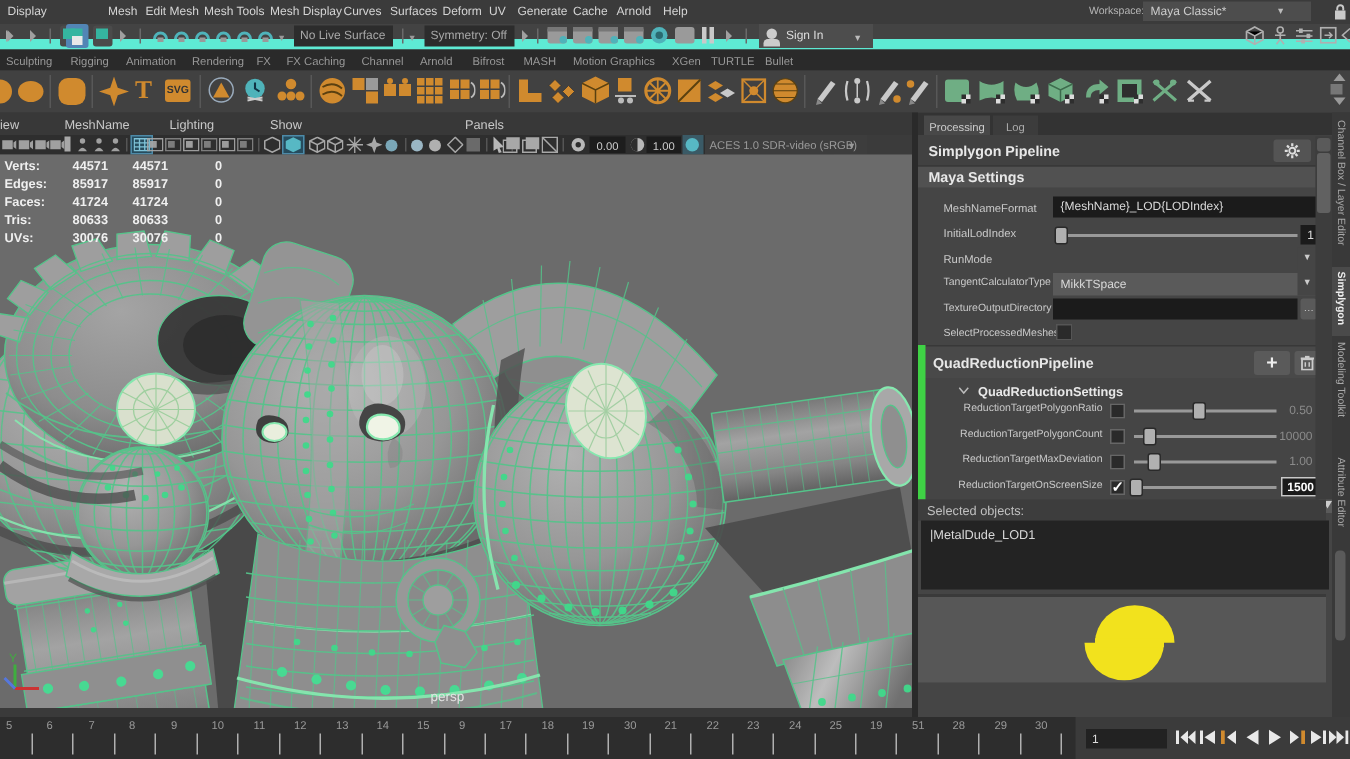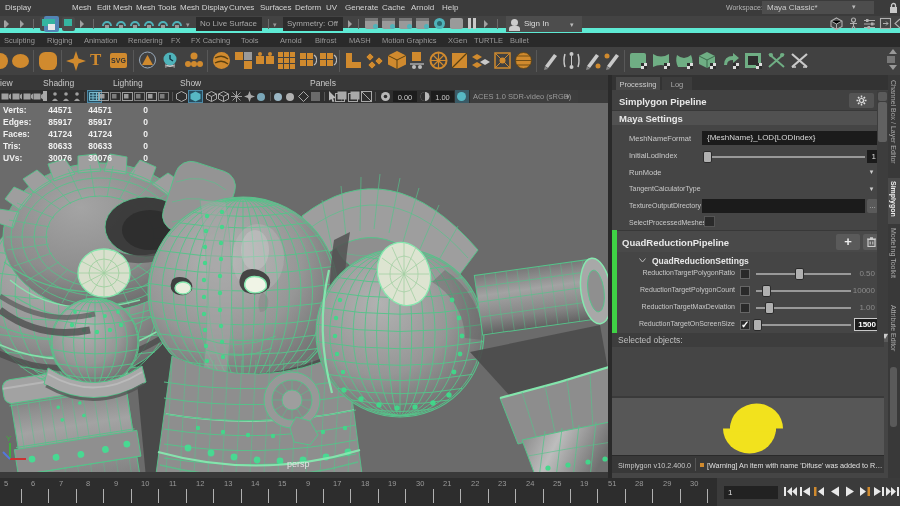--- a/index.html
+++ b/index.html
@@ -25,21 +25,21 @@
       <span class="abs" style="left:411px;top:3px">Arnold</span>
       <span class="abs" style="left:442px;top:3px">Help</span>
       <span class="abs" style="left:726px;top:4px;color:#b5b5b5;font-size:7px">Workspace:</span>
       <div class="abs" style="left:762px;top:1px;width:112px;height:13px;background:#4d4d4d;color:#ccc;font-size:8px;padding:2px 5px">Maya Classic*</div>
       <span class="abs" style="left:852px;top:3px;color:#bbb;font-size:7px">▾</span>
       <svg class="abs" style="left:889px;top:2px" width="9" height="12">
         <rect x="1" y="5" width="7" height="6" fill="#c9c9c9"></rect>
         <path d="M2.5 5 V3.5 a2 2 0 0 1 4 0 V5" stroke="#c9c9c9" fill="none" stroke-width="1.3"></path>
       </svg>
     </div>
-    <div class="abs" style="left:0;top:16px;width:900px;height:17px;background:#434343;border-bottom:5px solid #5eead4">
+    <div class="abs" style="left:0;top:16px;width:900px;height:17px;background:#434343;border-bottom:7px solid #5eead4">
       <div class="abs" style="left:4px;top:4px;width:0;height:0;border-left:4px solid #a5a5a5;border-top:4px solid transparent;border-bottom:4px solid transparent"></div>
       <div class="abs" style="left:5px;top:4px;width:0;height:0;border-left:4px solid #a0a0a0;border-top:4px solid transparent;border-bottom:4px solid transparent"></div>
       <div class="abs" style="left:20px;top:4px;width:0;height:0;border-left:4px solid #a0a0a0;border-top:4px solid transparent;border-bottom:4px solid transparent"></div>
       <div class="abs" style="left:33px;top:3px;width:1px;height:10px;background:#6a6a6a"></div>
       <div class="abs r" style="left:40px;top:1px;width:13px;height:14px;background:#4b4b4b"></div>
       <div class="abs r" style="left:44px;top:0px;width:15px;height:16px;background:#5285b5"></div>
       <div class="abs r" style="left:62px;top:1px;width:13px;height:14px;background:#4b4b4b"></div>
       <div class="abs" style="left:42px;top:3px;width:8px;height:7px;background:#35b5a0"></div>
       <div class="abs" style="left:47px;top:3px;width:8px;height:7px;background:#35b5a0"></div>
       <div class="abs" style="left:64px;top:3px;width:8px;height:7px;background:#35b5a0"></div>
@@ -122,21 +122,21 @@
         <path d="M7 2 L2 6.5 L7 11" fill="none" stroke="#b0b0b0" stroke-width="1.1"></path>
       </svg>
     </div>
     <div class="abs" style="left:0;top:33px;width:900px;height:14px;background:#2a2a2a;color:#989898;font-size:7.5px">
       <span class="abs" style="left:4px;top:3px">Sculpting</span>
       <span class="abs" style="left:47px;top:3px">Rigging</span>
       <span class="abs" style="left:84px;top:3px">Animation</span>
       <span class="abs" style="left:128px;top:3px">Rendering</span>
       <span class="abs" style="left:171px;top:3px">FX</span>
       <span class="abs" style="left:191px;top:3px">FX Caching</span>
-      <span class="abs" style="left:241px;top:3px">Tools</span>
+      <span class="abs" style="left:241px;top:3px">Channel</span>
       <span class="abs" style="left:280px;top:3px">Arnold</span>
       <span class="abs" style="left:315px;top:3px">Bifrost</span>
       <span class="abs" style="left:349px;top:3px">MASH</span>
       <span class="abs" style="left:382px;top:3px">Motion Graphics</span>
       <span class="abs" style="left:448px;top:3px">XGen</span>
       <span class="abs" style="left:474px;top:3px">TURTLE</span>
       <span class="abs" style="left:510px;top:3px">Bullet</span>
     </div>
     <div class="abs" style="left:0;top:47px;width:900px;height:28px;background:#414141">
       <div class="abs" style="left:-8px;top:6px;width:16px;height:16px;background:#d08a2e;border-radius:50%;opacity:1"></div>
@@ -331,21 +331,21 @@
       <svg class="abs" style="left:790px;top:4px" width="20" height="20">
         <path d="M2 3 L17 16 M17 3 L2 16" stroke="#c9c9c9" stroke-width="2.2"></path>
         <path d="M2 16 l4 0 M17 16 l-4 0" stroke="#c9c9c9" stroke-width="1.5"></path>
       </svg>
       <div class="abs" style="left:889px;top:2px;width:0;height:0;border-bottom:5px solid #999;border-left:4px solid transparent;border-right:4px solid transparent"></div>
       <div class="abs" style="left:889px;top:18px;width:0;height:0;border-top:5px solid #999;border-left:4px solid transparent;border-right:4px solid transparent"></div>
       <div class="abs" style="left:887px;top:9px;width:8px;height:7px;background:#777"></div>
     </div>
     <div class="abs" style="left:0;top:75px;width:612px;height:15px;background:#383838;color:#c9c9c9;font-size:8.5px">
   <span class="abs" style="left:0px;top:3px">iew</span>
-  <span class="abs" style="left:43px;top:3px">Shading</span>
+  <span class="abs" style="left:43px;top:3px">MeshName</span>
   <span class="abs" style="left:113px;top:3px">Lighting</span>
   <span class="abs" style="left:180px;top:3px">Show</span>
   <span class="abs" style="left:233px;top:19px">Renderer</span>
   <span class="abs" style="left:310px;top:3px">Panels</span>
 </div>
     <div class="abs" style="left:0;top:90px;width:556px;height:13px;background:#2e2e2e">
       <svg class="abs" style="left:1px;top:2px" width="10" height="9">
         <rect x="0.5" y="1.5" width="7" height="6" fill="#a0a0a0"></rect>
         <path d="M8 3 l2 -1.5 v6 l-2 -1.5 Z" fill="#a0a0a0"></path>
       </svg>
@@ -945,20 +945,21 @@
 </div>
       <span class="abs" style="left:17px;top:59px;color:#c9c9c9;font-size:7.5px">MeshNameFormat</span>
       <div class="abs" style="left:90px;top:56px;width:176px;height:14px;background:#1b1b1b;color:#d8d8d8;font-size:8px;padding:2px 5px">{MeshName}_LOD{LODIndex}</div>
       <span class="abs" style="left:17px;top:76px;color:#c9c9c9;font-size:7.5px">InitialLodIndex</span>
       <div class="abs" style="left:93px;top:81px;width:160px;height:2px;background:#999"></div>
       <div class="abs r" style="left:91px;top:76px;width:9px;height:12px;background:#b0b0b0;border:1px solid #2a2a2a"></div>
       <div class="abs" style="left:255px;top:75px;width:11px;height:13px;background:#1b1b1b;color:#ddd;font-size:8px;text-align:right;padding:2px 2px 0 0">1</div>
       <span class="abs" style="left:17px;top:93px;color:#c9c9c9;font-size:7.5px">RunMode</span>
       <div class="abs" style="left:253px;top:90px;width:13px;height:15px;background:#454545;color:#ccc;text-align:center;font-size:6px;padding-top:4px">▼</div>
       <span class="abs" style="left:17px;top:110px;color:#c9c9c9;font-size:7px">TangentCalculatorType</span>
+      <div class="abs" style="left:90px;top:107px;width:176px;height:15px;background:#5a5a5a;color:#d8d8d8;font-size:8px;padding:3px 5px">MikkTSpace</div>
       <div class="abs" style="left:253px;top:107px;width:13px;height:15px;background:#454545;color:#ccc;text-align:center;font-size:6px;padding-top:4px">▼</div>
       <span class="abs" style="left:17px;top:127px;color:#c9c9c9;font-size:7px">TextureOutputDirectory</span>
       <div class="abs" style="left:90px;top:124px;width:163px;height:14px;background:#1b1b1b"></div>
       <div class="abs r" style="left:255px;top:124px;width:11px;height:14px;background:#5a5a5a;color:#ccc;font-size:7px;text-align:center;padding-top:3px">…</div>
       <span class="abs" style="left:17px;top:144px;color:#c9c9c9;font-size:7px">SelectProcessedMeshes</span>
       <div class="abs" style="left:92px;top:141px;width:11px;height:11px;background:#2a2a2a;border:1px solid #555"></div>
       <div class="abs" style="left:0;top:155px;width:276px;height:22px;background:#494949;border-top:1px solid #383838">
 <span class="abs" style="left:10px;top:6px;color:#e8e8e8;font-size:9.5px;font-weight:bold">QuadReductionPipeline</span>
 <div class="abs r" style="left:224px;top:3px;width:24px;height:16px;background:#5a5a5a;color:#eee;text-align:center;font-size:13px;line-height:15px;font-weight:bold">+</div>
 <div class="abs r" style="left:251px;top:3px;width:17px;height:16px;background:#5a5a5a"></div>
@@ -994,33 +995,28 @@
         <span style="position:absolute;left:0px;top:-2px;color:#fff;font-size:10px;font-weight:bold">✓</span>
       </div>
       <div class="abs" style="left:144px;top:249px;width:95px;height:2px;background:#999"></div>
       <div class="abs r" style="left:141px;top:244px;width:9px;height:12px;background:#b0b0b0;border:1px solid #2a2a2a"></div>
       <div class="abs" style="left:242px;top:243px;width:25px;height:13px;background:#1b1b1b;border:1px solid #c9c9c9;color:#fff;font-weight:bold;font-size:8px;text-align:right;padding:1px 2px 0 0">1500</div>
       <div class="abs" style="left:267px;top:242px;width:10px;height:12px;background:#5a5a5a"></div>
       <div class="abs" style="left:269.5px;top:246px;width:0;height:0;border-bottom:5px solid #ccc;border-left:3px solid transparent;border-right:3px solid transparent"></div>
       <div class="abs" style="left:267px;top:255px;width:10px;height:12px;background:#5a5a5a"></div>
       <div class="abs" style="left:269.5px;top:259px;width:0;height:0;border-top:5px solid #ccc;border-left:3px solid transparent;border-right:3px solid transparent"></div>
       <div class="abs" style="left:0;top:258px;width:272px;height:14px;background:#3d3d3d;color:#c0c0c0;font-size:8.5px;padding:2px 6px">Selected objects:</div>
+      <div class="abs" style="left:2px;top:272px;width:272px;height:46px;background:#232323;color:#d8d8d8;font-size:8.5px;padding:4px 6px">|MetalDude_LOD1</div>
       <div class="abs" style="left:0;top:321px;width:272px;height:59px;background:#575757;border-top:2px solid #3a3a3a">
 <svg width="62" height="53" style="position:absolute;left:110px;top:4px" viewBox="0 0 62 53">
 <path d="M8 26.5 A26.5 25 0 0 1 61 26.5 Z" fill="#f2e21d"></path>
 <path d="M54 26.5 A26.5 25 0 0 1 1 26.5 Z" fill="#f2e21d"></path>
 <rect x="8" y="23.5" width="46" height="6" fill="#f2e21d"></rect>
 </svg>
       </div>
-      <div class="abs" style="left:0;top:380px;width:272px;height:18px;background:#383838;border-top:1px solid #2a2a2a">
-<span class="abs" style="left:6px;top:5px;color:#c8c8c8;font-size:7.2px">Simplygon v10.2.400.0</span>
-<div class="abs" style="left:83px;top:2px;width:1px;height:13px;background:#555"></div>
-<div class="abs" style="left:88px;top:7px;width:4px;height:4px;background:#d08a2e"></div>
-<span class="abs" style="left:95px;top:5px;color:#e0e0e0;font-size:7.2px;white-space:nowrap">[Warning] An item with name 'Difuse' was added to R…</span>
-</div>
     </div>
     <div class="abs" style="left:877px;top:91px;width:11px;height:242px;background:#3d3d3d">
 <div class="abs r" style="left:1px;top:1px;width:9px;height:9px;background:#5a5a5a"></div>
 <div class="abs r" style="left:1px;top:11px;width:9px;height:40px;background:#616161"></div>
 </div>
     <div class="abs" style="left:888px;top:75px;width:12px;height:403px;background:#393939;overflow:hidden">
 <div style="position:absolute;left:2px;top:5px;writing-mode:vertical-rl;font-size:7px;color:#a8a8a8;white-space:nowrap">Channel Box / Layer Editor</div>
 <div style="position:absolute;left:0px;top:103px;width:12px;height:46px;background:#4a4a4a"></div>
 <div style="position:absolute;left:2px;top:106px;writing-mode:vertical-rl;font-size:7px;color:#eee;font-weight:bold;white-space:nowrap">Simplygon</div>
 <div style="position:absolute;left:2px;top:153px;writing-mode:vertical-rl;font-size:7px;color:#a8a8a8;white-space:nowrap">Modeling Toolkit</div>

